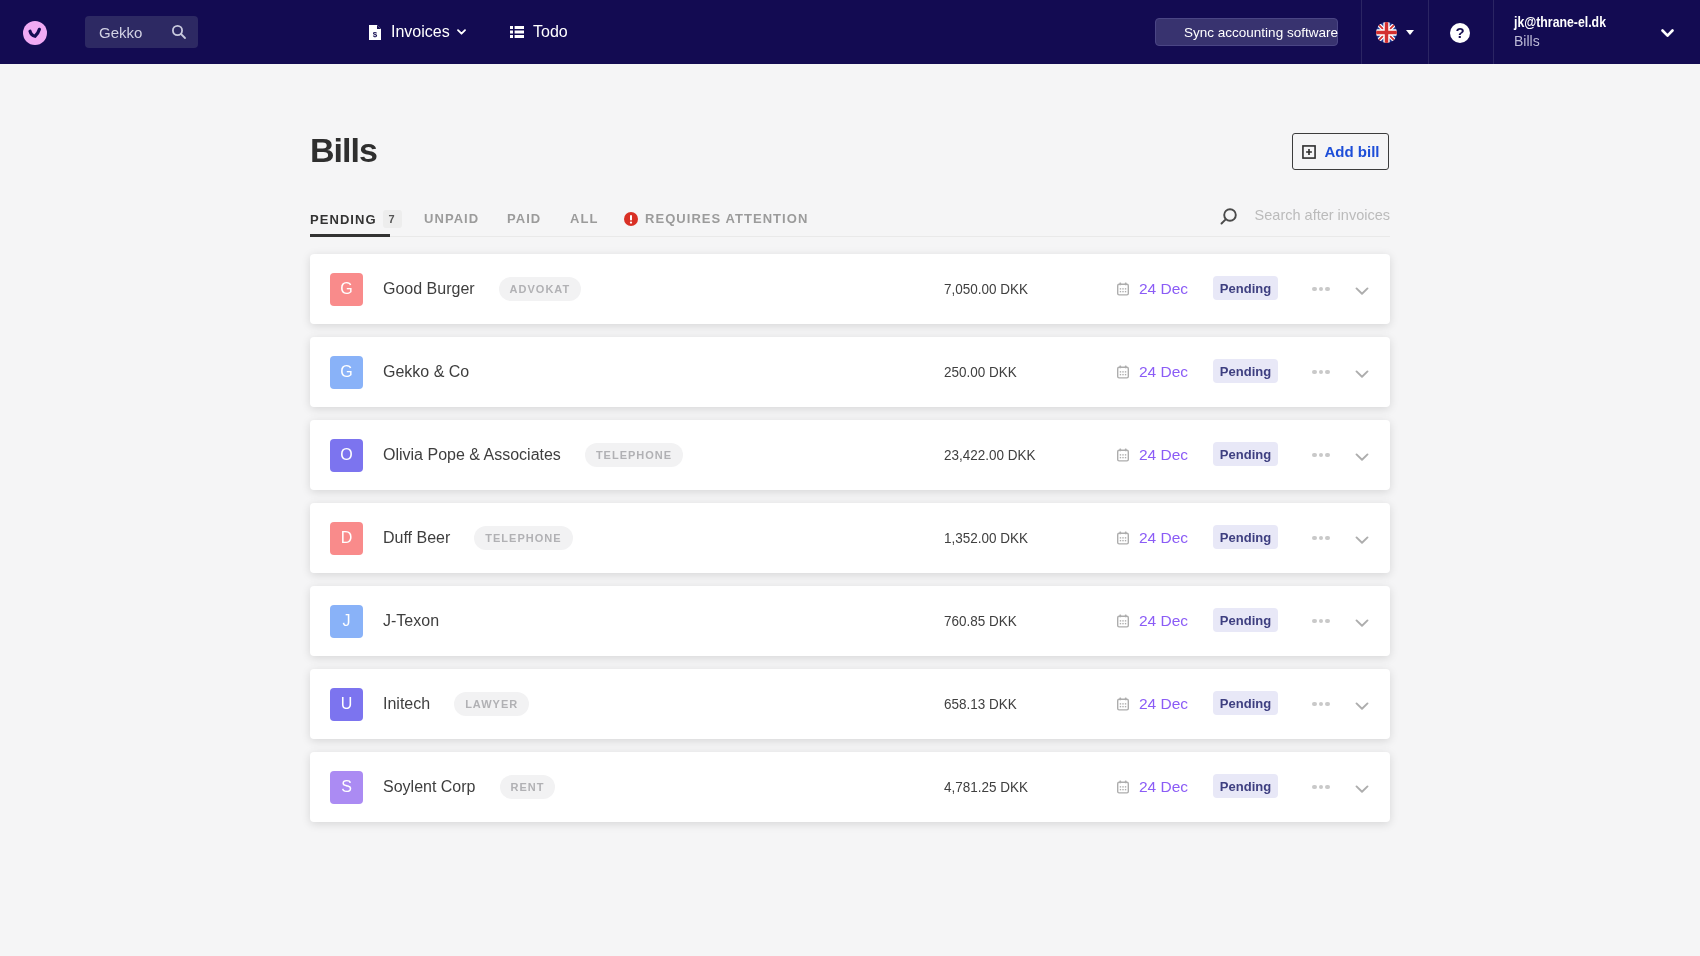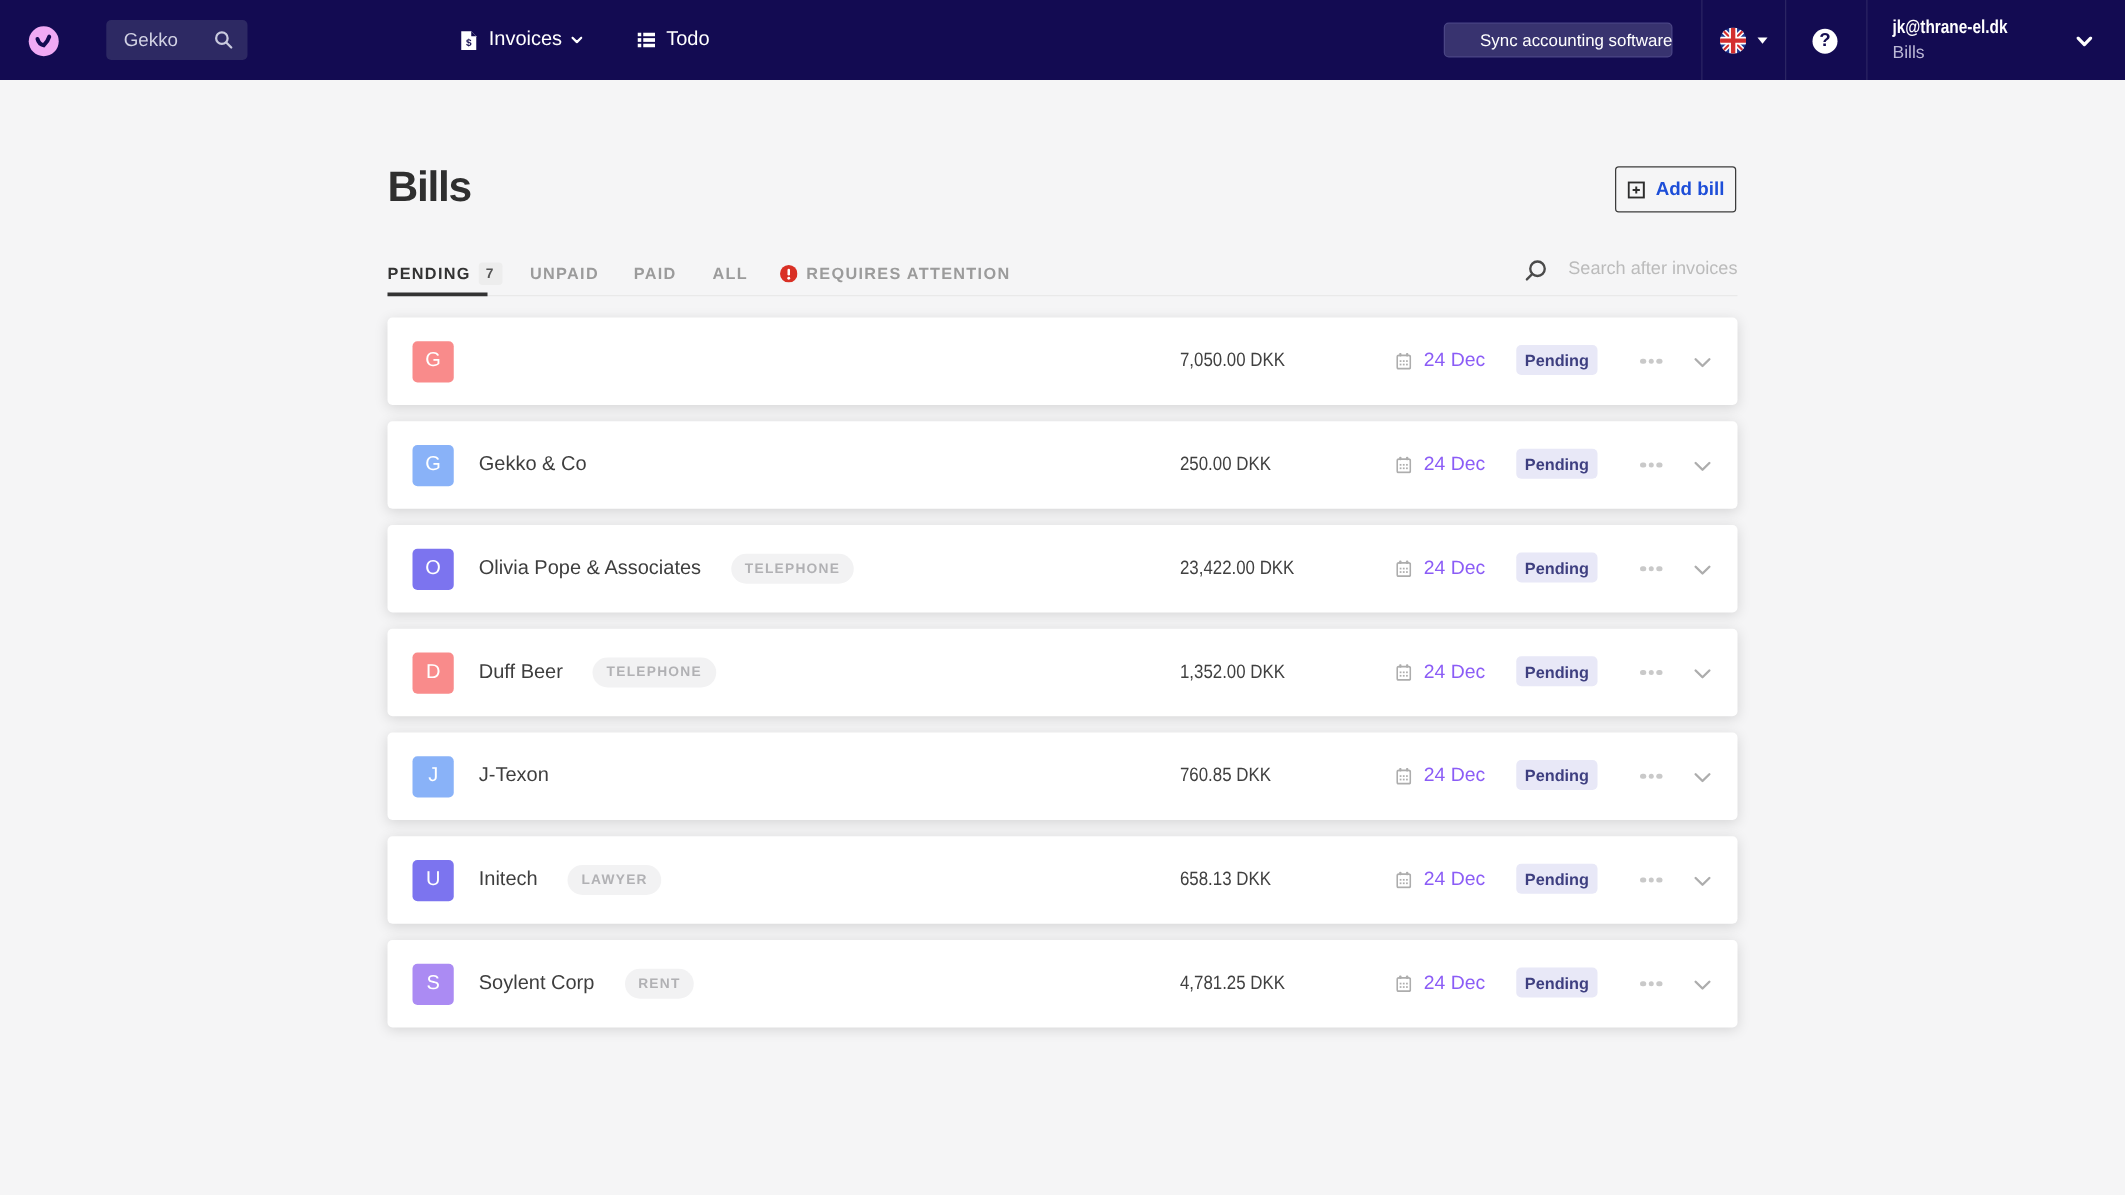--- a/index.html
+++ b/index.html
@@ -165,20 +165,21 @@
           <circle cx="11" cy="8" r="5.8" stroke="#4a4a4a" stroke-width="1.9" fill="none"></circle>
           <line x1="6.7" y1="12.3" x2="2.5" y2="16.5" stroke="#4a4a4a" stroke-width="1.9" stroke-linecap="round"></line>
         </svg>
       <span>Search after invoices</span>
     </div>
   </div>
 
   <div class="list" id="list">
   <div class="row">
     <div class="avatar" style="background:#f98b8b">G</div>
+    <div class="cname">Good Burger<span class="tag">ADVOKAT</span></div>
     <div class="amount">7,050.00 DKK</div>
     <div class="due"><svg width="12" height="14" viewBox="0 0 13 15">
             <rect x="0.75" y="2.4" width="11.5" height="11.5" rx="1.5" fill="none" stroke="#adadad" stroke-width="1.5"></rect>
             <rect x="2.6" y="0.4" width="1.9" height="3" rx="0.6" fill="#adadad"></rect>
             <rect x="8.5" y="0.4" width="1.9" height="3" rx="0.6" fill="#adadad"></rect>
             <g fill="#adadad">
               <rect x="3" y="6.6" width="1.5" height="1.5"></rect>
               <rect x="5.75" y="6.6" width="1.5" height="1.5"></rect>
               <rect x="8.5" y="6.6" width="1.5" height="1.5"></rect>
               <rect x="3" y="9.6" width="1.5" height="1.5"></rect>

